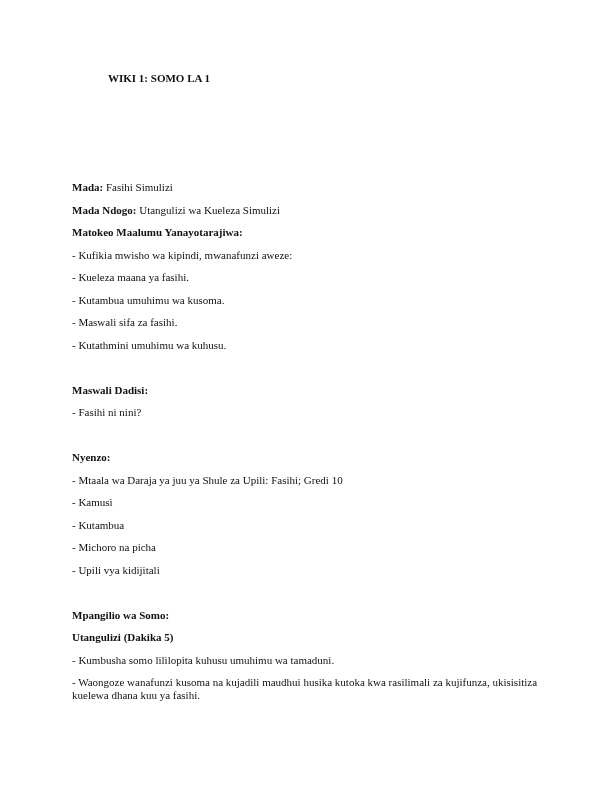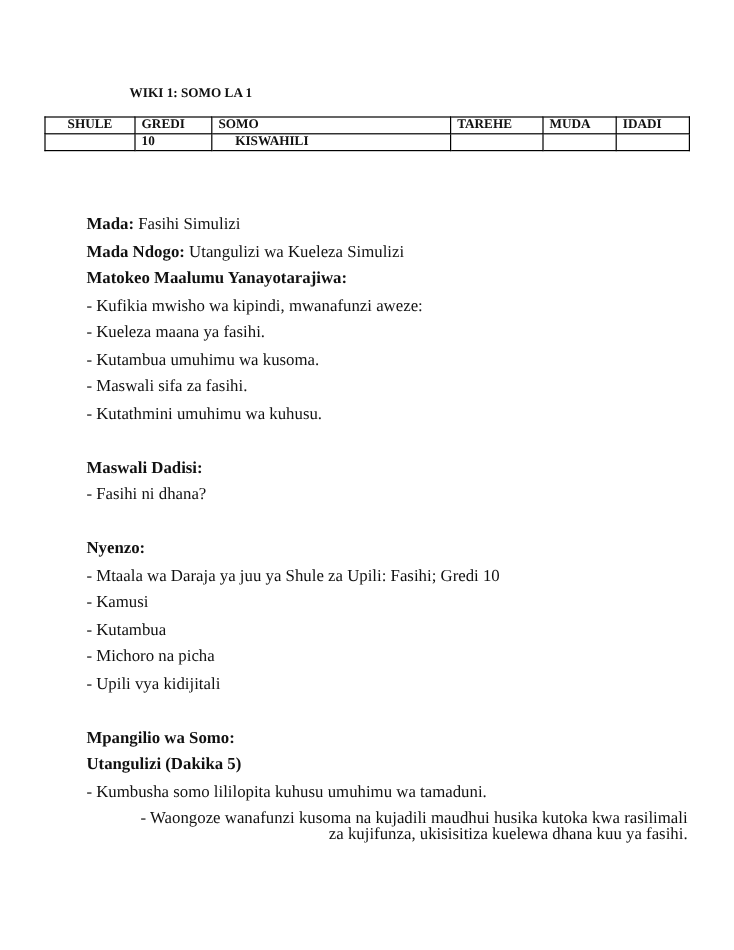--- a/index.html
+++ b/index.html
@@ -45,64 +45,46 @@
       font-weight: bold;
       white-space: nowrap;
       overflow: hidden;
     }
     table.info-table th.center { text-align: center; padding: 0; }
     .somo-val { padding-left: 19px !important; }
 
     .body-line {
       position: absolute;
       left: 72px;
-      font-size: 14px;
+      font-size: 11px;
       line-height: 13px;
       white-space: nowrap;
-      text-align: right;
     }
     .body-line b { font-weight: bold; }
     .wrap {
       white-space: normal;
       width: 470px;
       line-height: 13px;
-      margin-left: 31px;
     }
   </style>
 </head>
 <body>
 
 <div class="page-title">WIKI 1: SOMO LA 1</div>
 
 <table class="info-table">
   <colgroup>
     <col style="width:75px">
     <col style="width:64px">
     <col style="width:199px">
     <col style="width:77px">
     <col style="width:61px">
     <col style="width:61px">
   </colgroup>
   <tbody>
-      <tr>
-    <th class="center">SHULE</th>
-    <th>GREDI</th>
-    <th>SOMO</th>
-    <th>TAREHE</th>
-    <th>MUDA</th>
-    <th>IDADI</th>
-  </tr>
-  <tr>
-    <td></td>
-    <td>10</td>
-    <td class="somo-val">KISWAHILI</td>
-    <td></td>
-    <td></td>
-    <td></td>
-  </tr>
 </tbody>
   </table>
 
 <div class="body-line" style="top:181px">
   <b>Mada:</b><span> Fasihi Simulizi</span>
 </div>
 <div class="body-line" style="top:204px">
   <b>Mada Ndogo:</b><span> Utangulizi wa Kueleza Simulizi</span>
 </div>
 <div class="body-line" style="top:226px">
@@ -110,21 +92,21 @@
 </div>
 <div class="body-line" style="top:249px">- Kufikia mwisho wa kipindi, mwanafunzi aweze:</div>
 <div class="body-line" style="top:271px">- Kueleza maana ya fasihi.</div>
 <div class="body-line" style="top:294px">- Kutambua umuhimu wa kusoma.</div>
 <div class="body-line" style="top:316px">- Maswali sifa za fasihi.</div>
 <div class="body-line" style="top:339px">- Kutathmini umuhimu wa kuhusu.</div>
 
 <div class="body-line" style="top:384px">
   <b>Maswali Dadisi:</b>
 </div>
-<div class="body-line" style="top:406px">- Fasihi ni dhana?</div>
+<div class="body-line" style="top:406px">- Fasihi ni nini?</div>
 
 <div class="body-line" style="top:451px">
   <b>Nyenzo:</b>
 </div>
 <div class="body-line" style="top:474px">- Mtaala wa Daraja ya juu ya Shule za Upili: Fasihi; Gredi 10</div>
 <div class="body-line" style="top:496px">- Kamusi</div>
 <div class="body-line" style="top:519px">- Kutambua</div>
 <div class="body-line" style="top:541px">- Michoro na picha</div>
 <div class="body-line" style="top:564px">- Upili vya kidijitali</div>
 

